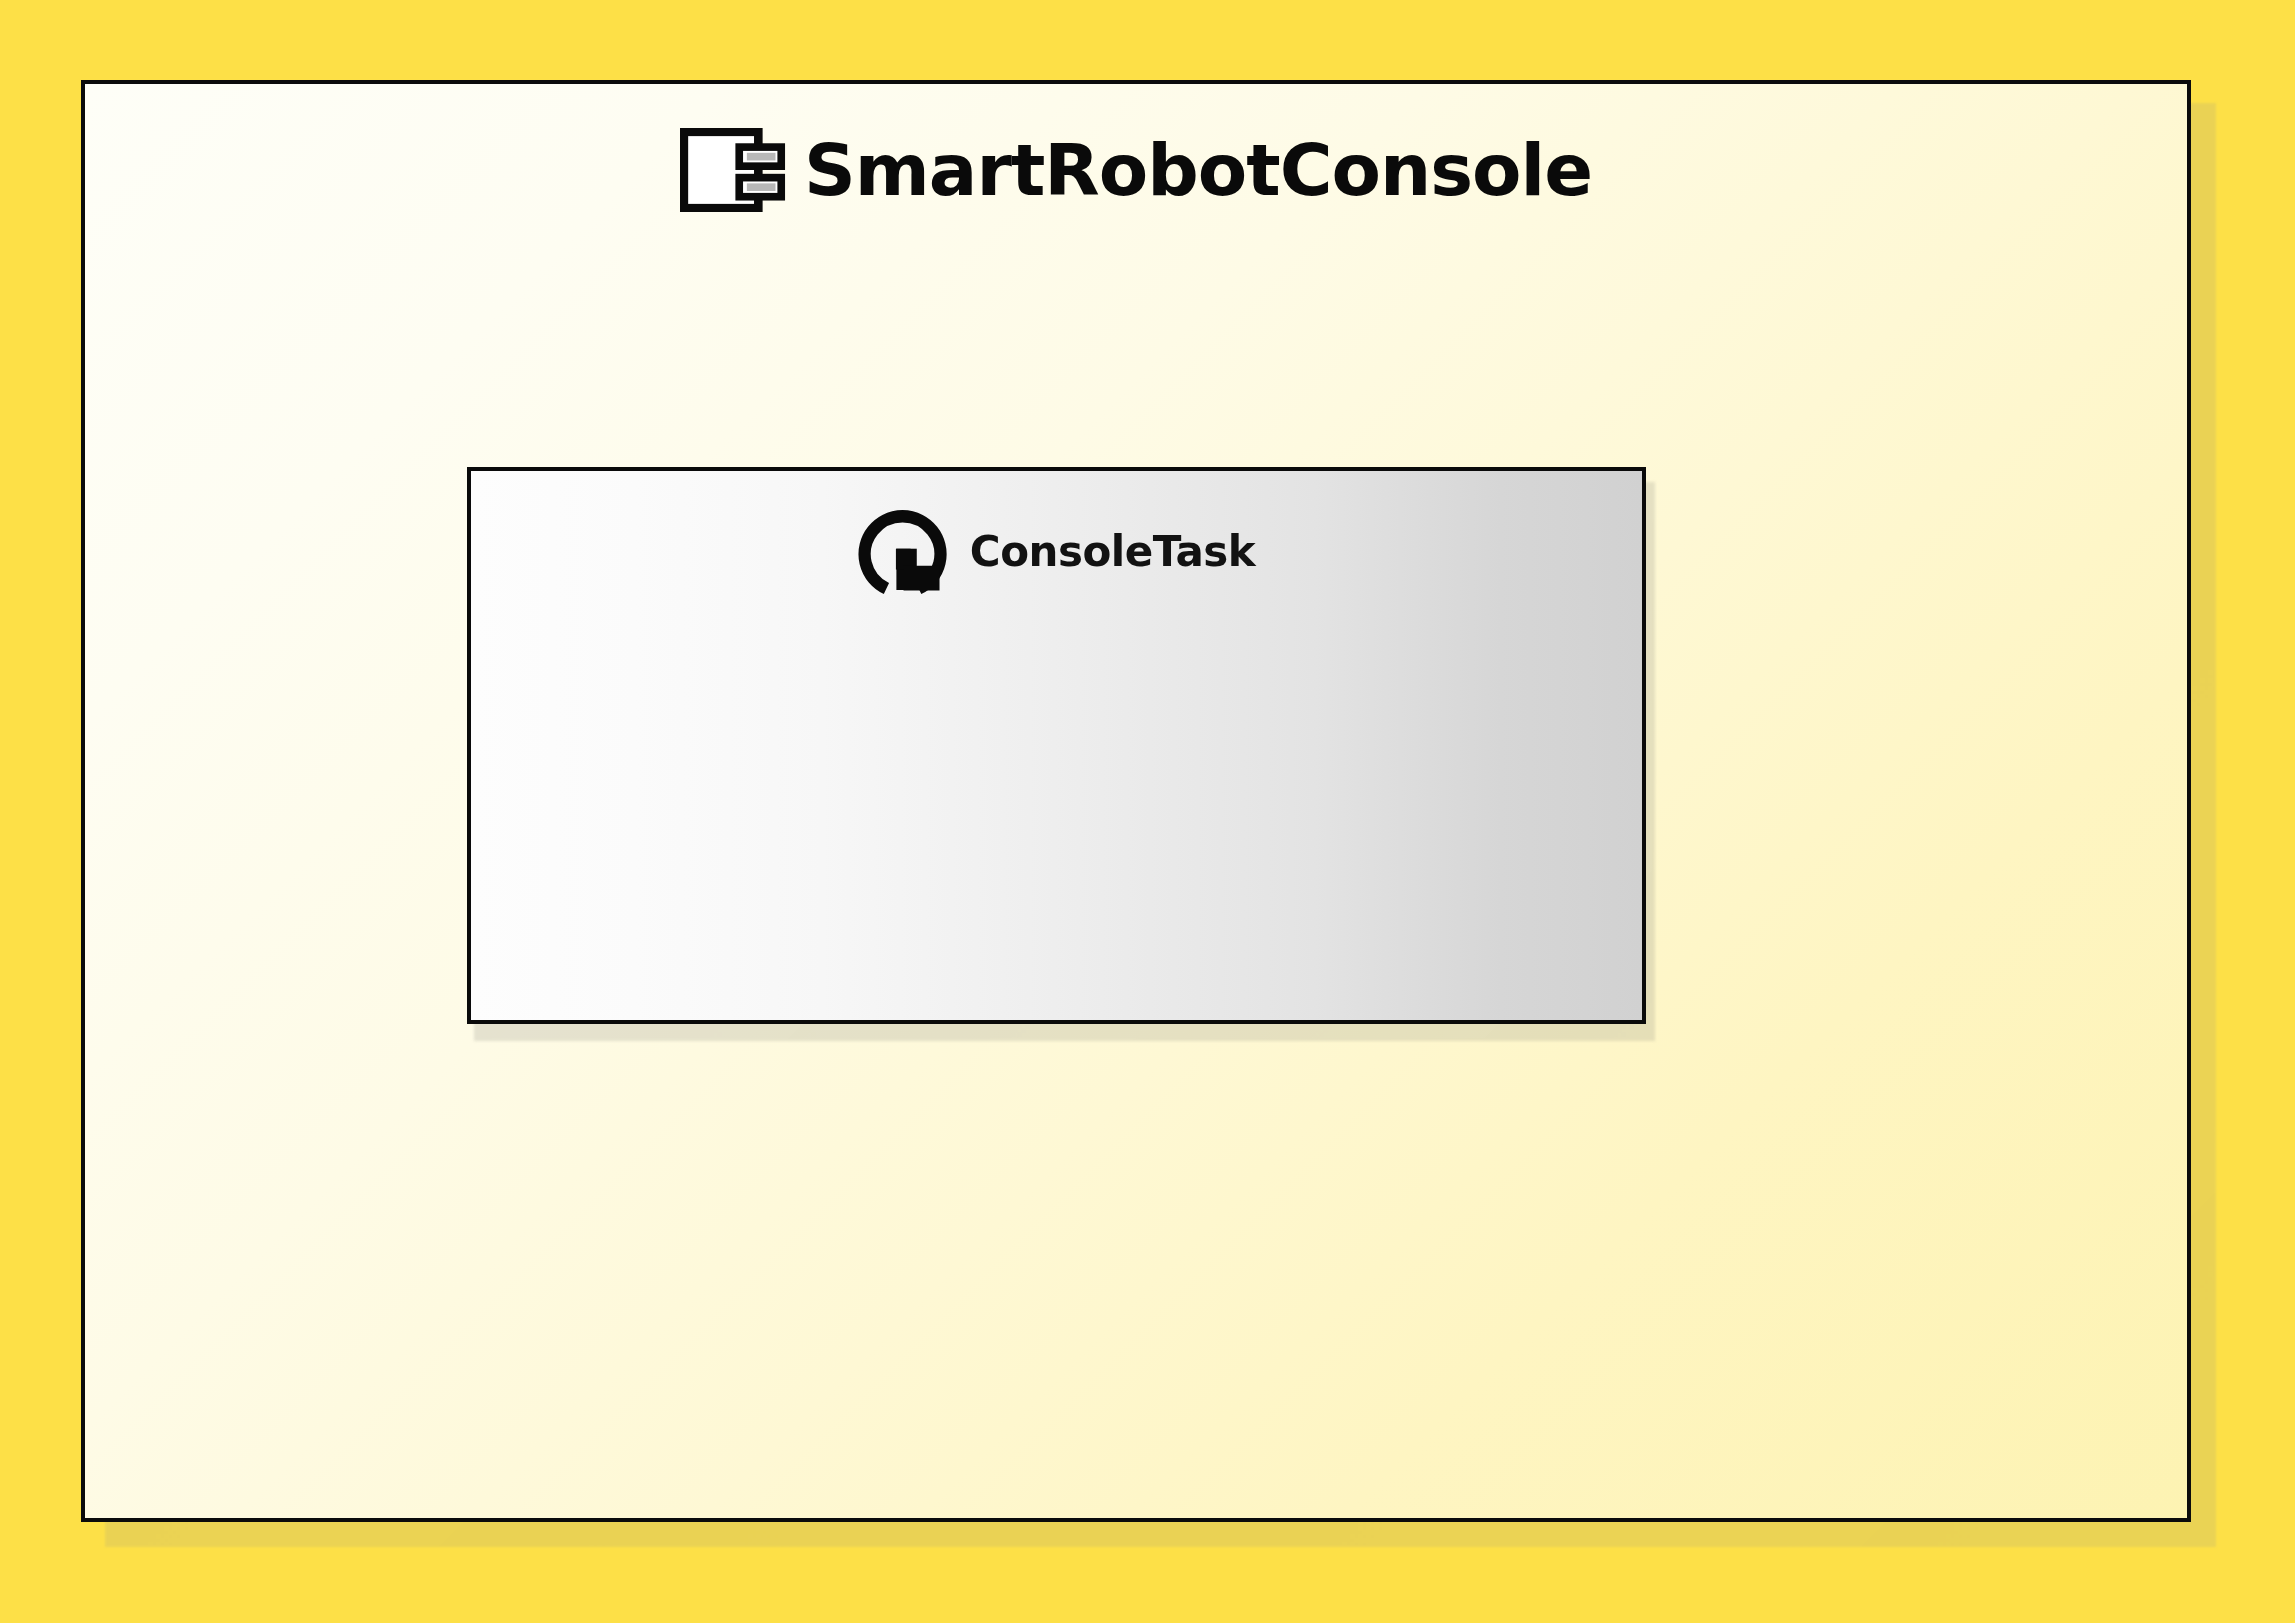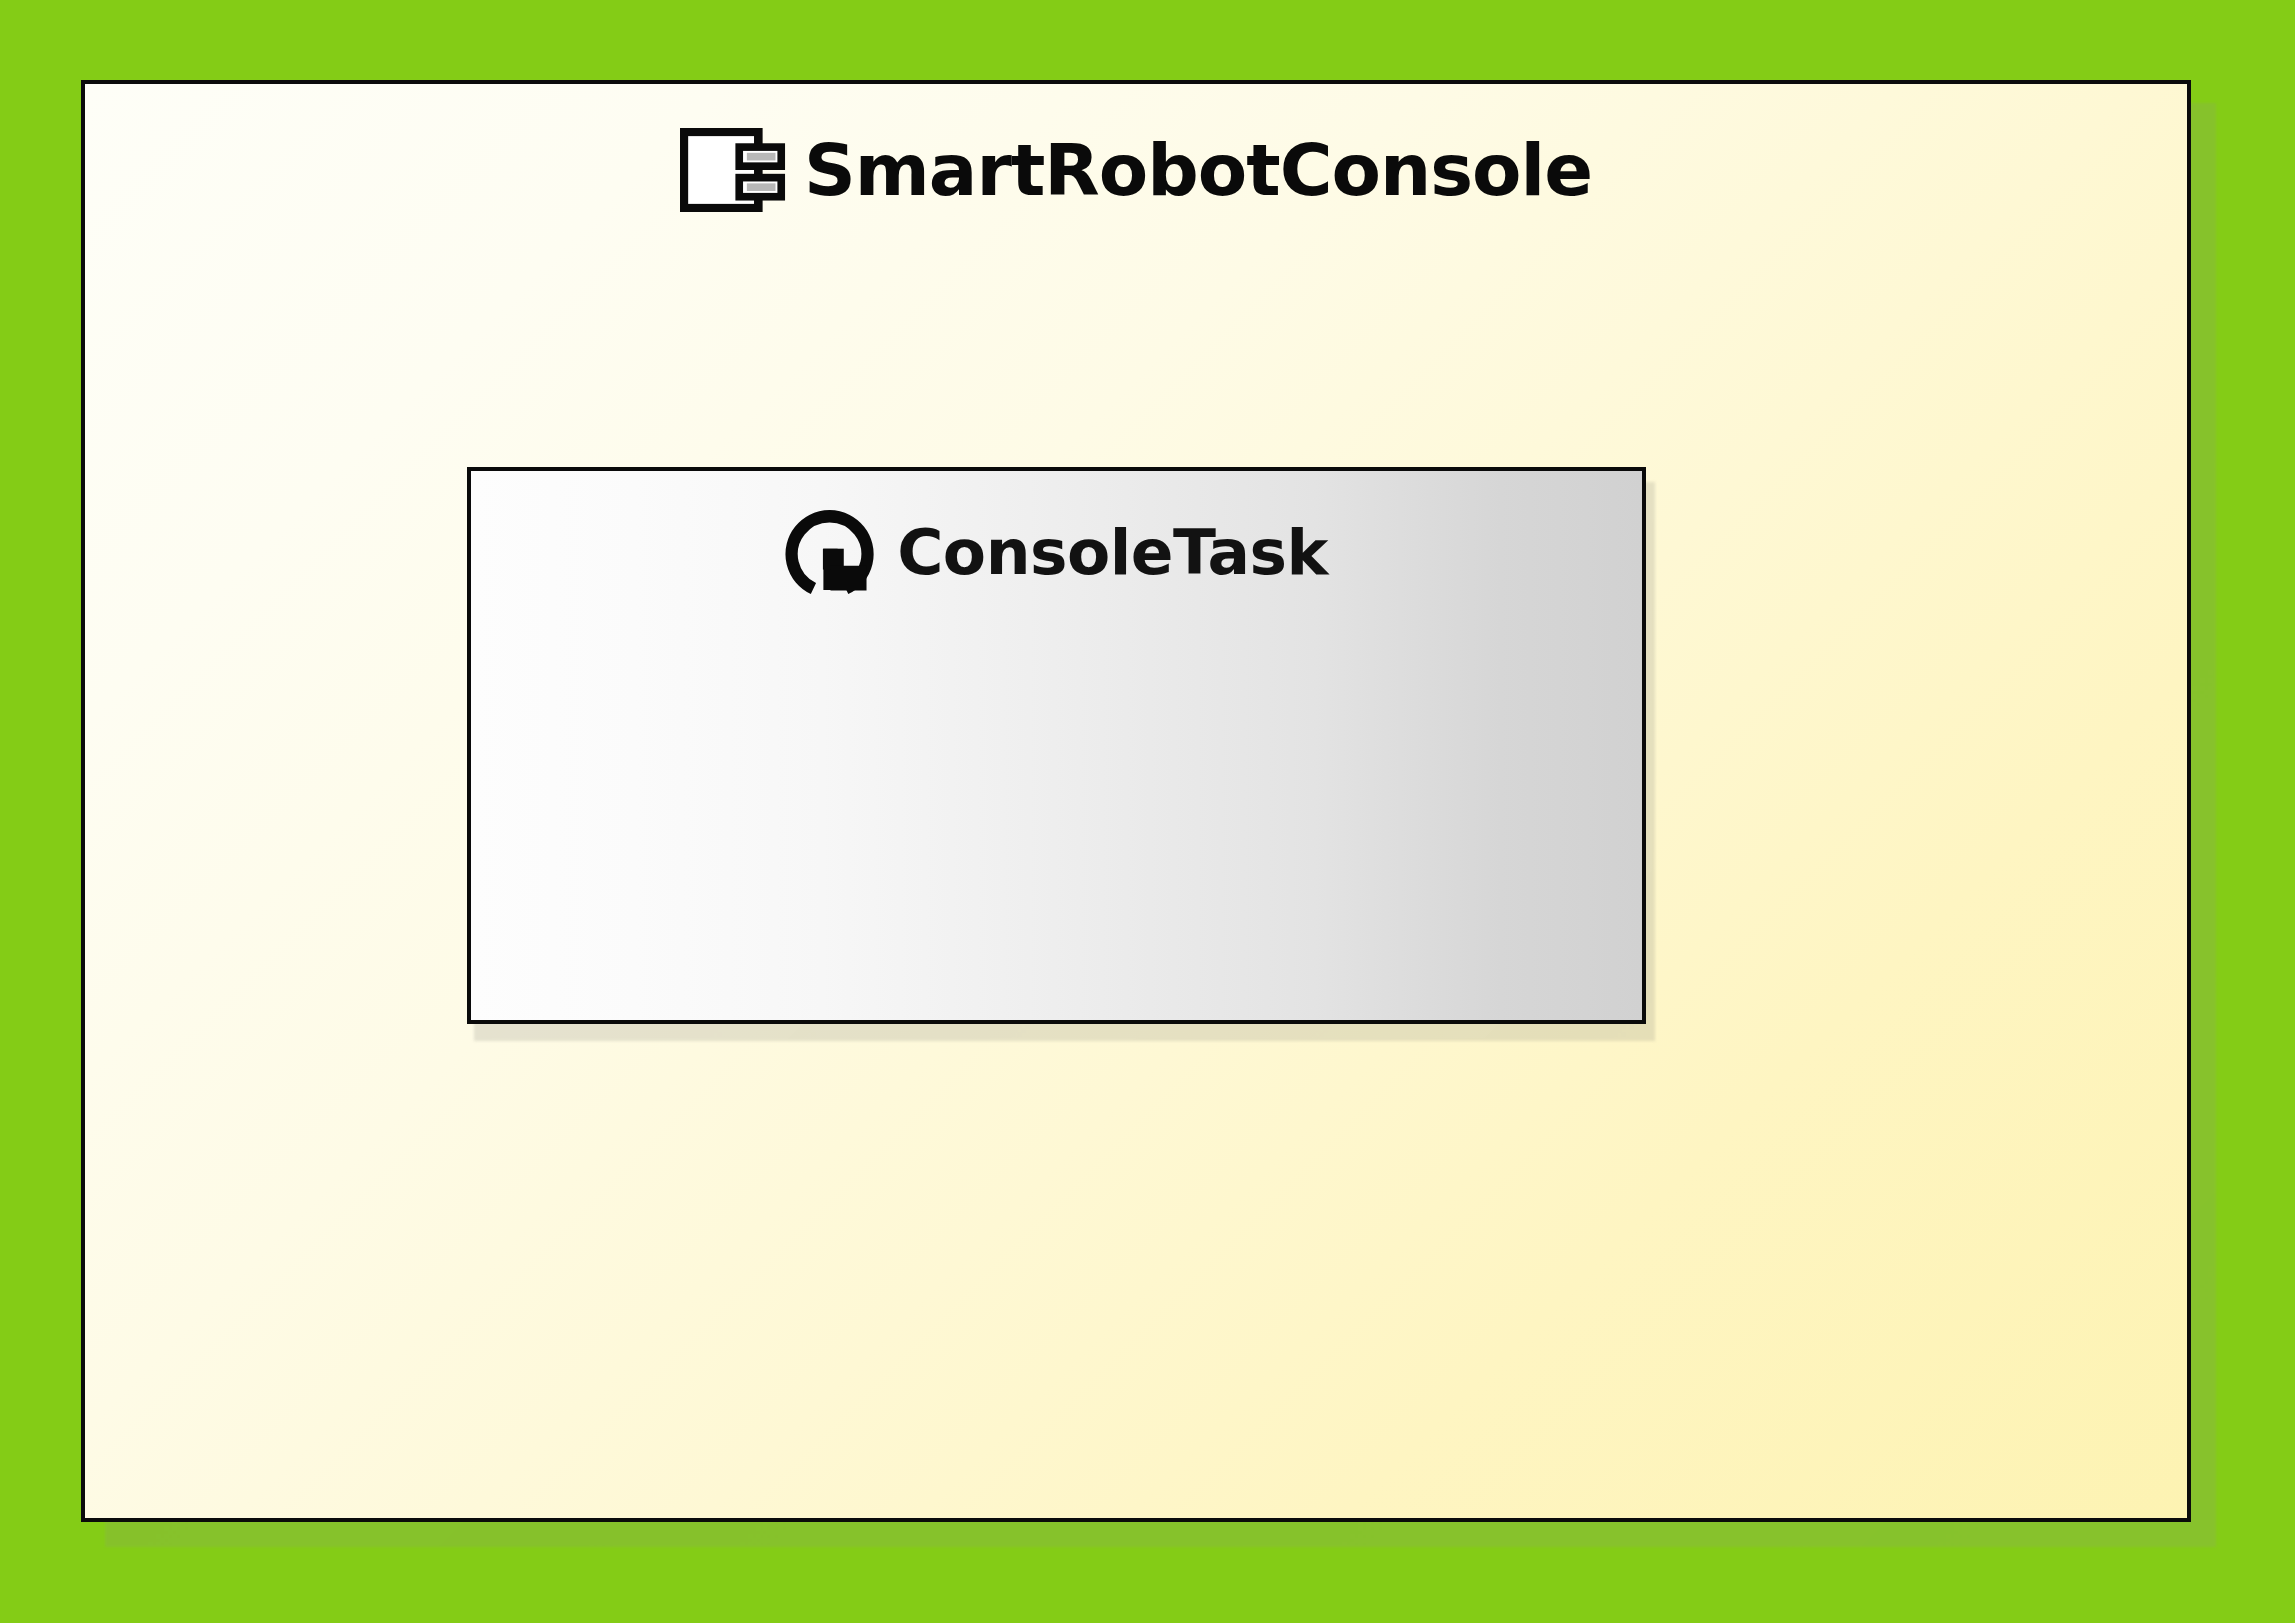--- a/index.html
+++ b/index.html
@@ -15,21 +15,21 @@
     position: relative;
   }
 
   
   #diagram-canvas {
     position: absolute;
     left: 0;
     top: 0;
     width: 2295px;
     height: 1624px;
-    background: #84cc16;
+    background: #fde047;
   }
 
   
   .component-shadow {
     position: absolute;
     left: 105px;
     top: 103px;
     width: 2111px;
     height: 1444px;
     background: linear-gradient(135deg, rgba(140,140,140,0.30), rgba(150,150,150,0.32));
@@ -133,21 +133,21 @@
     width: 91px;
     height: 91px;
     flex: 0 0 auto;
     display: block;
   }
   .cycle-icon svg { display: block; }
 
   .node-title {
     font-family: "DejaVu Sans", sans-serif;
     font-weight: bold;
-    font-size: 63px;
+    font-size: 42px;
     line-height: 1;
     color: #121212;
     letter-spacing: -0.5px;
     white-space: nowrap;
   }
 
   .node-body {
     position: absolute;
     left: 0;
     top: 162px;

